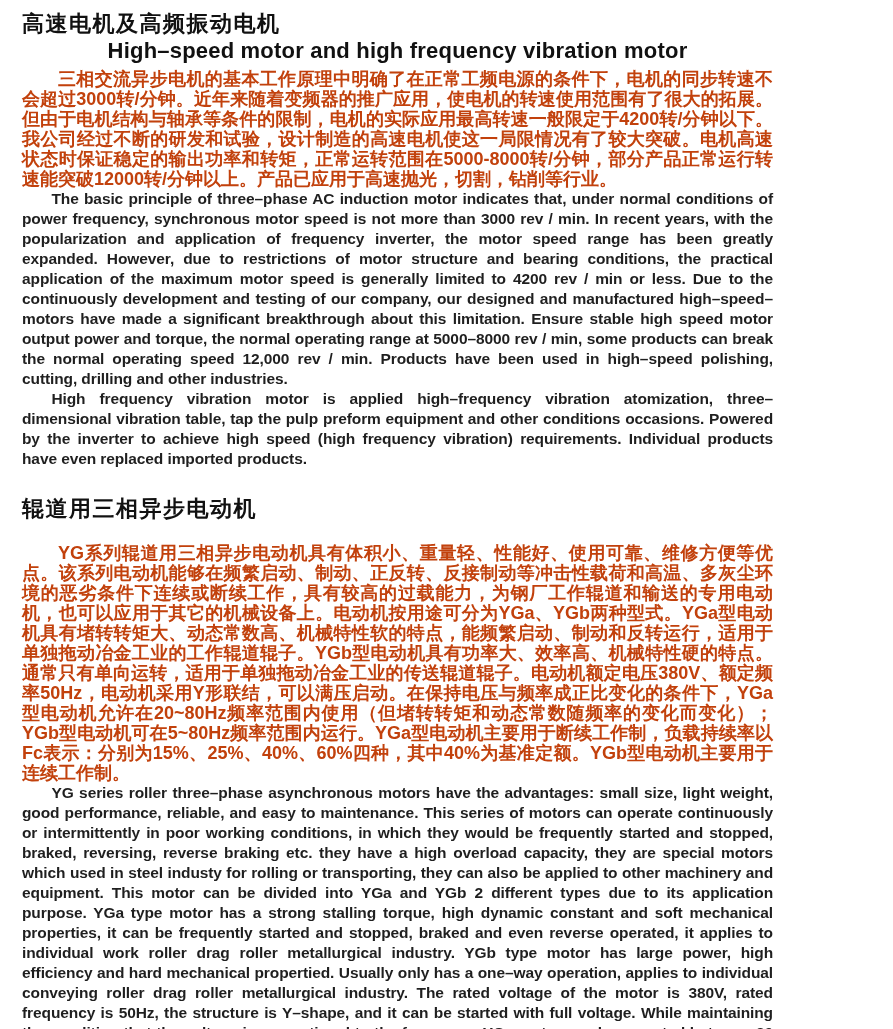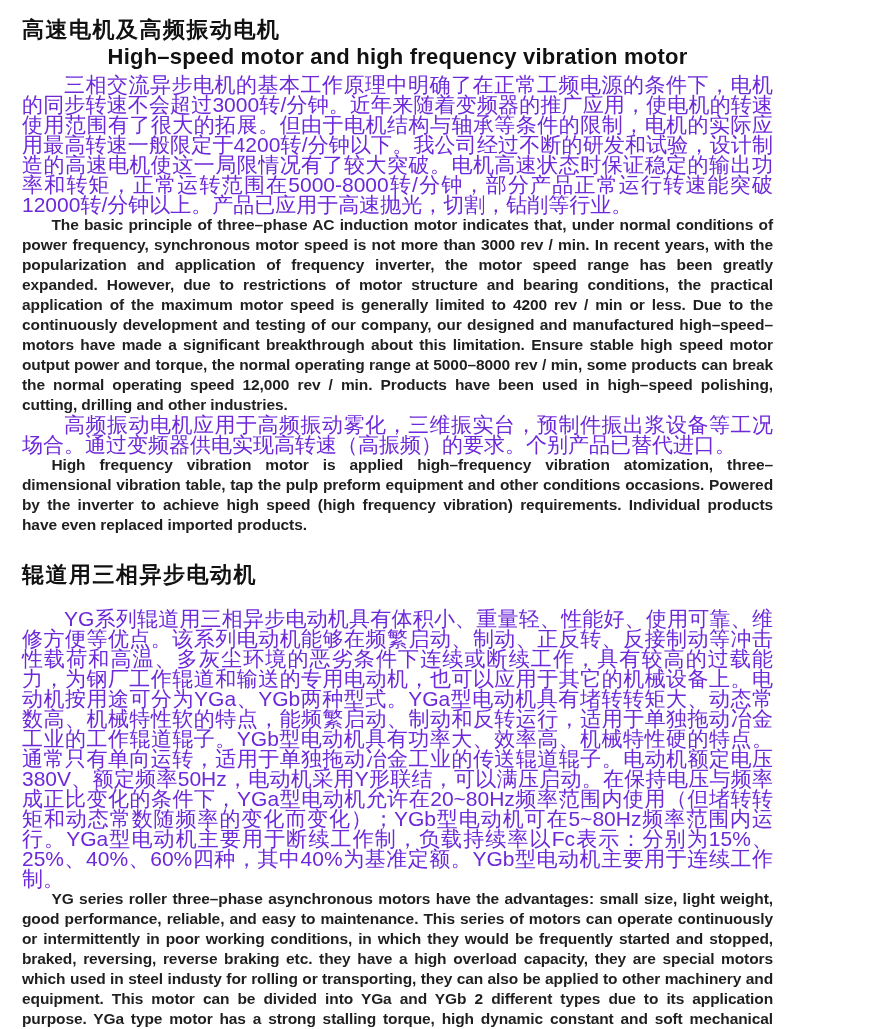--- a/index.html
+++ b/index.html
@@ -7,21 +7,21 @@
     padding: 0;
     background: #ffffff;
     font-family: "Liberation Sans", sans-serif;
     color: #1c1c1c;
   }
   .page {
     width: 793px;
     height: 1029px;
     box-sizing: border-box;
     background: #ffffff;
-    padding: 16px 20px 0 22px;
+    padding: 10px 20px 0 22px;
     overflow: hidden;
   }
   .cn-title {
     font-size: 22px;
     line-height: 27px;
     font-weight: 700;
     color: #111111;
     letter-spacing: 1.5px;
     margin: 0;
   }
@@ -29,25 +29,25 @@
     font-size: 22px;
     line-height: 27px;
     font-weight: 700;
     color: #111111;
     letter-spacing: 0.2px;
     margin: 0 0 5px 0;
     text-align: center;
   }
   p { margin: 0; text-align: justify; }
   p.zh {
-    font-size: 21px;
+    font-size: 18px;
     line-height: 20px;
-    font-weight: 400;
+    font-weight: 700;
     text-indent: 2em;
-    color: #6d28d9;
+    color: #c2410c;
   }
   p.en {
     font-size: 15.5px;
     line-height: 20px;
     font-weight: 700;
     text-indent: 1.9em;
     letter-spacing: -0.1px;
     color: #1f1f1f;
   }
   section.second { margin-top: 26px; }
@@ -56,21 +56,20 @@
 </head>
 <body>
 
 <div class="page">
 
   <section>
     <h1 class="cn-title">高速电机及高频振动电机</h1>
     <h2 class="en-title">High–speed motor and high frequency vibration motor</h2>
     <p class="zh">三相交流异步电机的基本工作原理中明确了在正常工频电源的条件下，电机的同步转速不会超过3000转/分钟。近年来随着变频器的推广应用，使电机的转速使用范围有了很大的拓展。但由于电机结构与轴承等条件的限制，电机的实际应用最高转速一般限定于4200转/分钟以下。我公司经过不断的研发和试验，设计制造的高速电机使这一局限情况有了较大突破。电机高速状态时保证稳定的输出功率和转矩，正常运转范围在5000-8000转/分钟，部分产品正常运行转速能突破12000转/分钟以上。产品已应用于高速抛光，切割，钻削等行业。</p>
     <p class="en">The basic principle of three–phase AC induction motor indicates that, under normal conditions of power frequency, synchronous motor speed is not more than 3000 rev / min. In recent years, with the popularization and application of frequency inverter, the motor speed range has been greatly expanded. However, due to restrictions of motor structure and bearing conditions, the practical application of the maximum motor speed is generally limited to 4200 rev / min or less. Due to the continuously development and testing of our company, our designed and manufactured high–speed–motors have made a significant breakthrough about this limitation. Ensure stable high speed motor output power and torque, the normal operating range at 5000–8000 rev / min, some products can break the normal operating speed 12,000 rev / min. Products have been used in high–speed polishing, cutting, drilling and other industries.</p>
-    <p class="zh">高频振动电机应用于高频振动雾化，三维振实台，预制件振出浆设备等工况场合。通过变频器供电实现高转速（高振频）的要求。个别产品已替代进口。</p>
     <p class="en">High frequency vibration motor is applied high–frequency vibration atomization, three–dimensional vibration table, tap the pulp preform equipment and other conditions occasions. Powered by the inverter to achieve high speed (high frequency vibration) requirements. Individual products have even replaced imported products.</p>
   </section>
 
   <section class="second">
     <h1 class="cn-title">辊道用三相异步电动机</h1>
     <p class="zh">YG系列辊道用三相异步电动机具有体积小、重量轻、性能好、使用可靠、维修方便等优点。该系列电动机能够在频繁启动、制动、正反转、反接制动等冲击性载荷和高温、多灰尘环境的恶劣条件下连续或断续工作，具有较高的过载能力，为钢厂工作辊道和输送的专用电动机，也可以应用于其它的机械设备上。电动机按用途可分为YGa、YGb两种型式。YGa型电动机具有堵转转矩大、动态常数高、机械特性软的特点，能频繁启动、制动和反转运行，适用于单独拖动冶金工业的工作辊道辊子。YGb型电动机具有功率大、效率高、机械特性硬的特点。通常只有单向运转，适用于单独拖动冶金工业的传送辊道辊子。电动机额定电压380V、额定频率50Hz，电动机采用Y形联结，可以满压启动。在保持电压与频率成正比变化的条件下，YGa型电动机允许在20~80Hz频率范围内使用（但堵转转矩和动态常数随频率的变化而变化）；YGb型电动机可在5~80Hz频率范围内运行。YGa型电动机主要用于断续工作制，负载持续率以Fc表示：分别为15%、25%、40%、60%四种，其中40%为基准定额。YGb型电动机主要用于连续工作制。</p>
     <p class="en">YG series roller three–phase asynchronous motors have the advantages: small size, light weight, good performance, reliable, and easy to maintenance. This series of motors can operate continuously or intermittently in poor working conditions, in which they would be frequently started and stopped, braked, reversing, reverse braking etc. they have a high overload capacity, they are special motors which used in steel industy for rolling or transporting, they can also be applied to other machinery and equipment. This motor can be divided into YGa and YGb 2 different types due to its application purpose. YGa type motor has a strong stalling torque, high dynamic constant and soft mechanical properties, it can be frequently started and stopped, braked and even reverse operated, it applies to individual work roller drag roller metallurgical industry. YGb type motor has large power, high efficiency and hard mechanical propertied. Usually only has a one–way operation, applies to individual conveying roller drag roller metallurgical industry. The rated voltage of the motor is 380V, rated frequency is 50Hz, the structure is Y–shape, and it can be started with full voltage. While maintaining the condition that the voltage is proportional to the frequency, YGa motor can be operated between 20 and 80Hz (but the stalling torque and dynamic constant will be changing according to frequency); YGa motor can be operated in a range from 5 to 80 Hz. YGa motor is mainly used for intermittent duty, duty cycle is showed with the parameter Fc, it has four different types: 15%, 25%, 40%, 60%, and the 40% type is the standard one. YGB motor is mainly used for continuous duty.</p>
   </section>
 
 </div>

